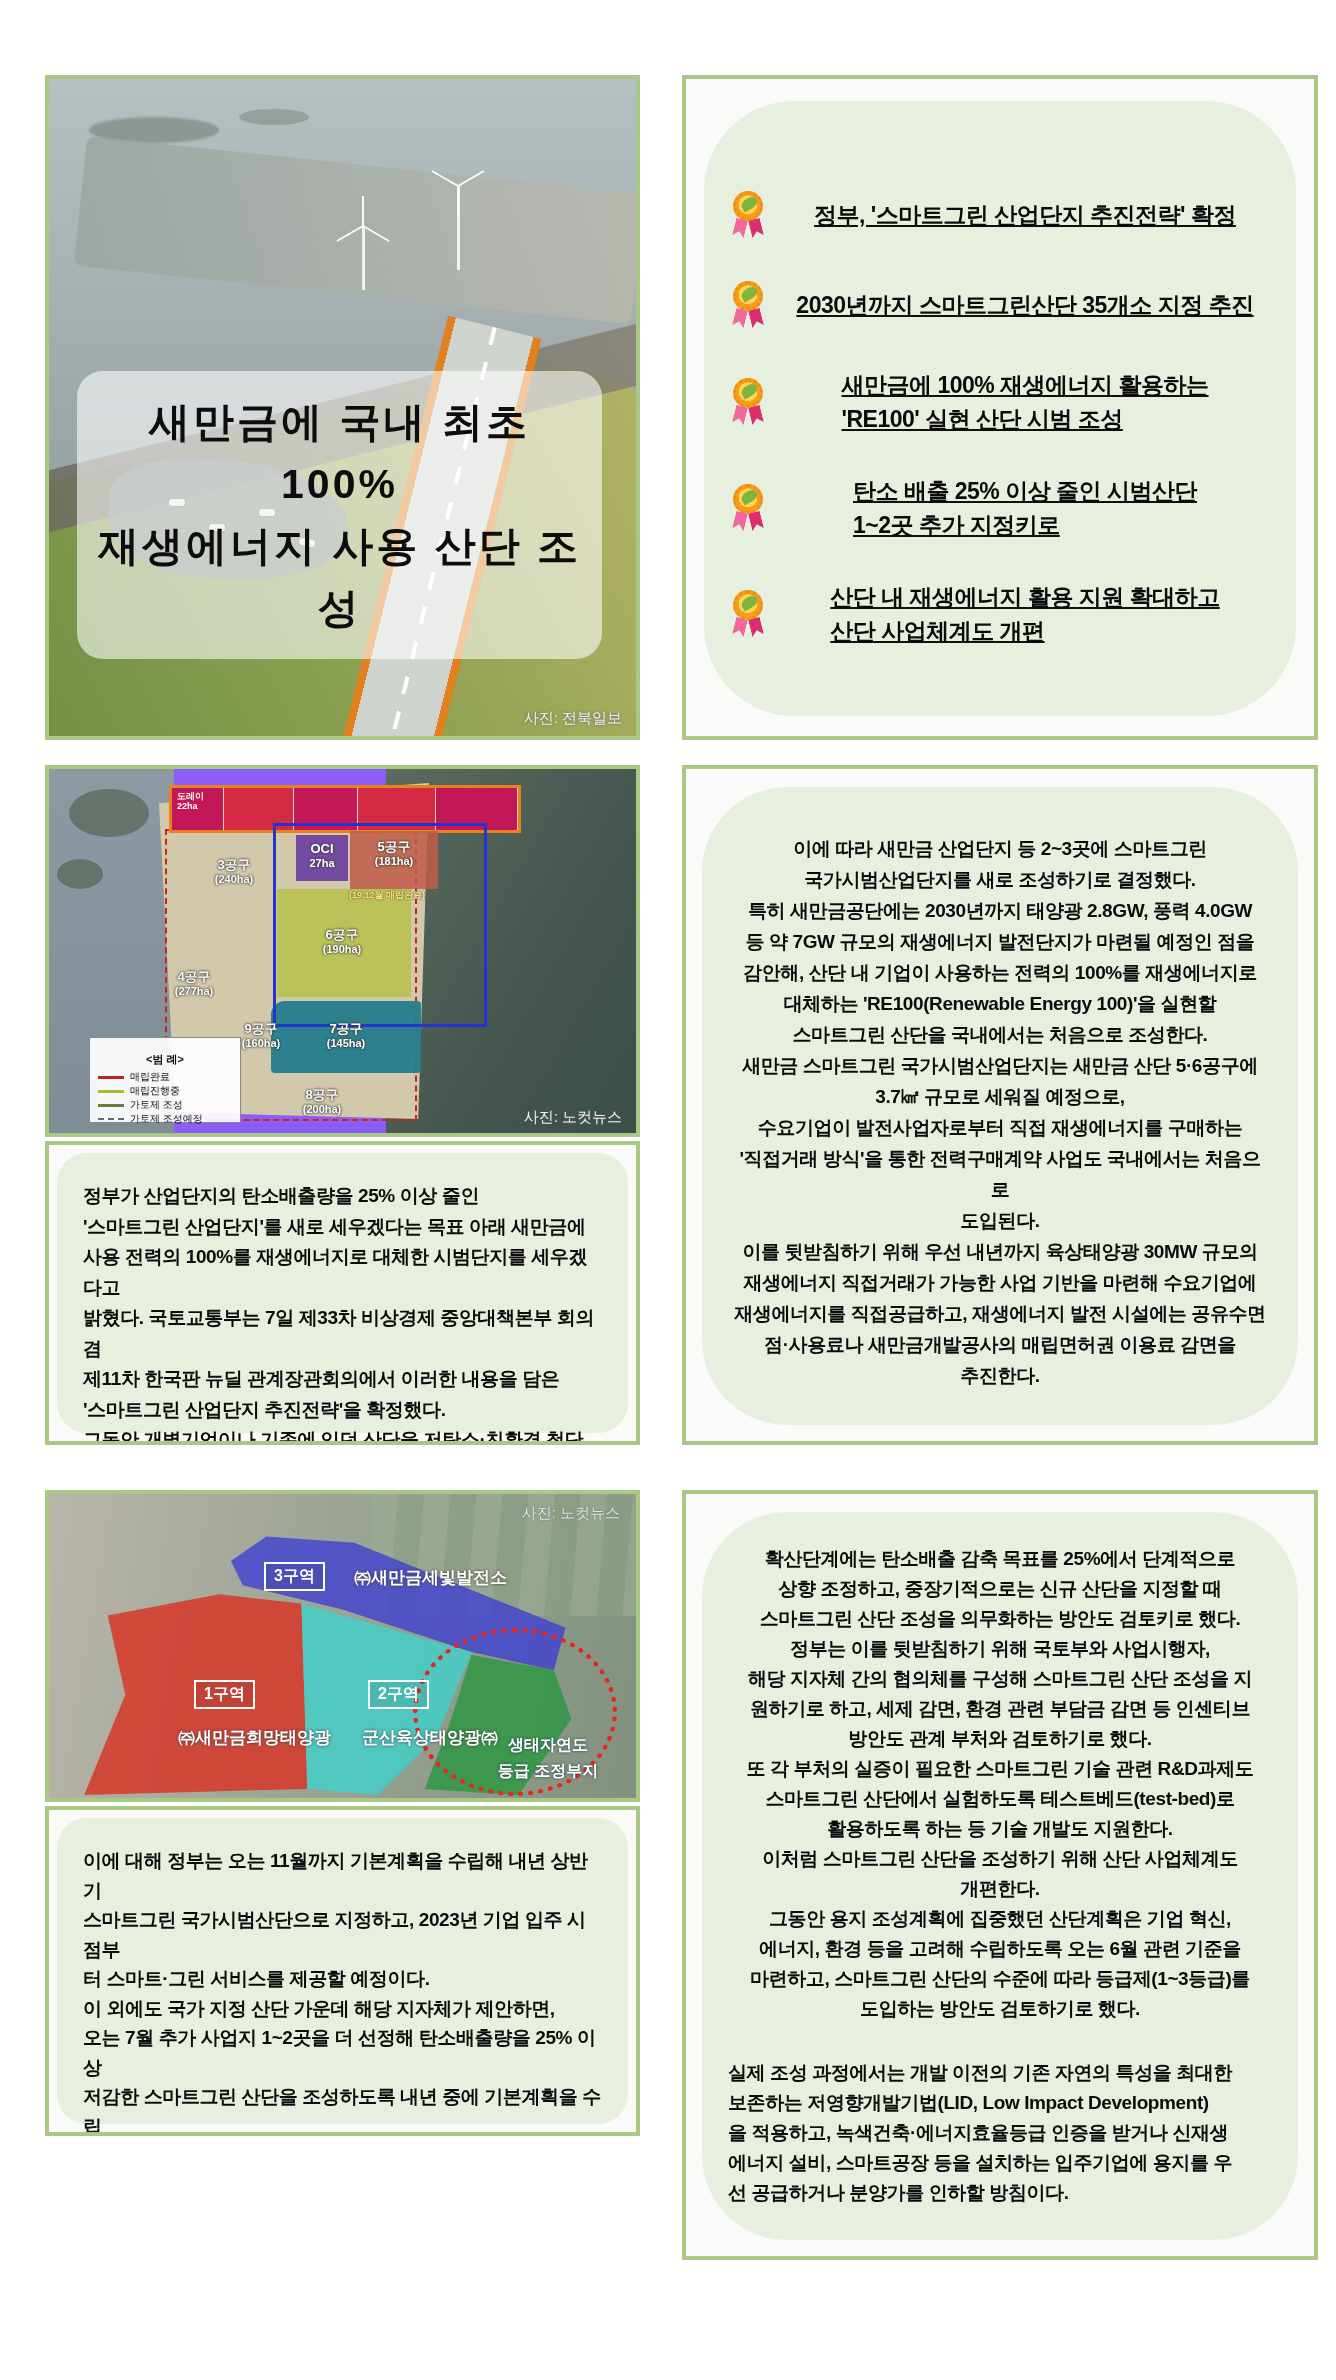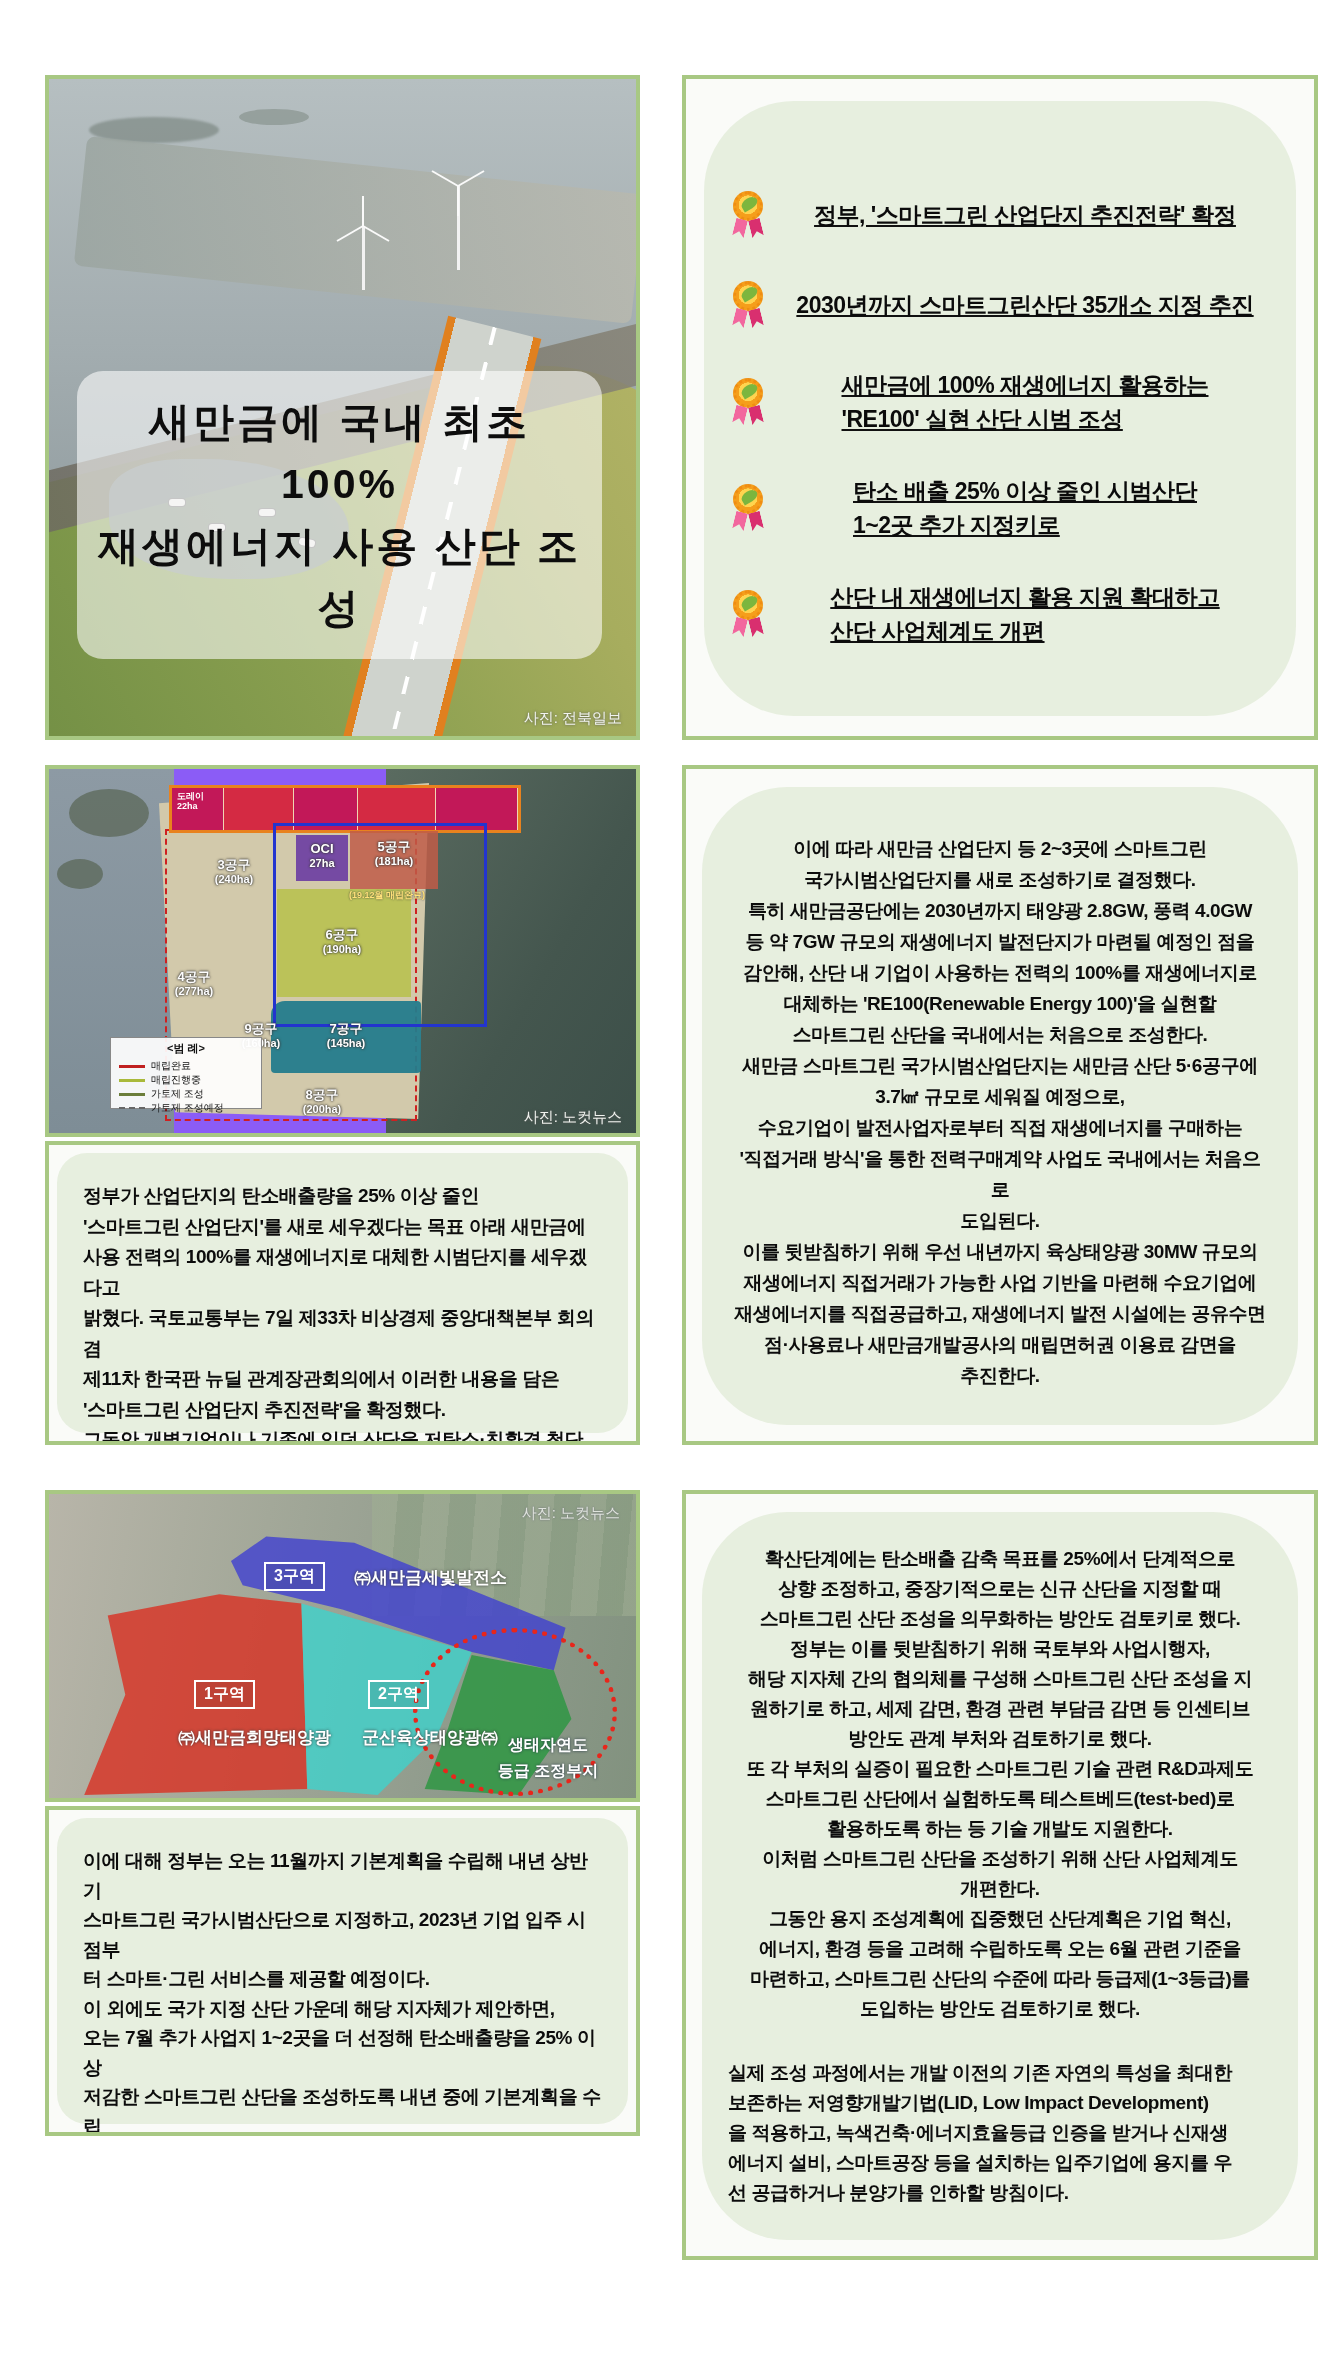--- a/index.html
+++ b/index.html
@@ -53,21 +53,21 @@
   .m-striplab{position:absolute;left:128px;top:22px;font-size:9px;line-height:10px;color:#fff;font-weight:700;}
   .zlab{position:absolute;color:#ffffff;font-weight:800;text-align:center;text-shadow:0 0 3px #3a3a3a,0 0 2px #3a3a3a;font-size:13px;line-height:15px;}
   .zlab .ar{font-weight:600;font-size:11px;}
   .z-oci{position:absolute;left:247px;top:66px;width:52px;height:46px;background:#6c3fa2;opacity:.92;}
   .z-5{position:absolute;left:301px;top:62px;width:88px;height:58px;background:#c05c48;opacity:.85;}
   .z-6{position:absolute;left:228px;top:120px;width:134px;height:108px;background:#b9c254;opacity:.95;}
   .z-7{position:absolute;left:222px;top:232px;width:150px;height:72px;background:#247c8c;opacity:.95;border-radius:14px 4px 4px 4px;}
   .m-bluerect{position:absolute;left:224px;top:54px;width:208px;height:198px;border:3px solid #2334cf;}
   .m-reddash{position:absolute;left:116px;top:60px;width:248px;height:288px;border:2px dashed #cf2020;}
   .m-note{position:absolute;left:300px;top:120px;font-size:9px;color:#ffe27a;text-shadow:0 0 2px #333;font-weight:700;}
-  .legend{position:absolute;left:61px;top:268px;width:152px;height:72px;background:rgba(255,255,255,.92);border:1px solid #888;padding:3px 8px;box-sizing:border-box;}
+  .legend{position:absolute;left:40px;top:268px;width:152px;height:86px;background:rgba(255,255,255,.92);border:1px solid #888;padding:14px 8px;box-sizing:border-box;}
   .legend .lt{font-size:11px;font-weight:800;text-align:center;margin-bottom:3px;}
   .lrow{display:flex;align-items:center;gap:6px;font-size:10px;line-height:14px;}
   .lswatch{width:26px;height:0;border-top:3px solid #c02020;flex:0 0 26px;}
   .lswatch.s2{border-top-color:#a9b93a;}
   .lswatch.s3{border-top-color:#6b7d3a;}
   .lswatch.s4{border-top:2px dashed #666;}
   
   .p3base{position:absolute;inset:0;background:linear-gradient(100deg,#b8b5a9 0%,#a3a899 35%,#8f9b8c 70%,#82927f 100%);}
   .p3fields{position:absolute;right:0;top:0;width:45%;height:40%;background:repeating-linear-gradient(95deg,#9fae92 0 26px,#8da183 26px 52px);opacity:.6;}
   .z-blue{position:absolute;left:0;top:0;width:100%;height:100%;background:#3e3ed2;opacity:.78;clip-path:polygon(31% 22%,37% 14%,52% 16%,88% 44%,86% 58%,72% 52%,50% 38%,33% 30%);}

